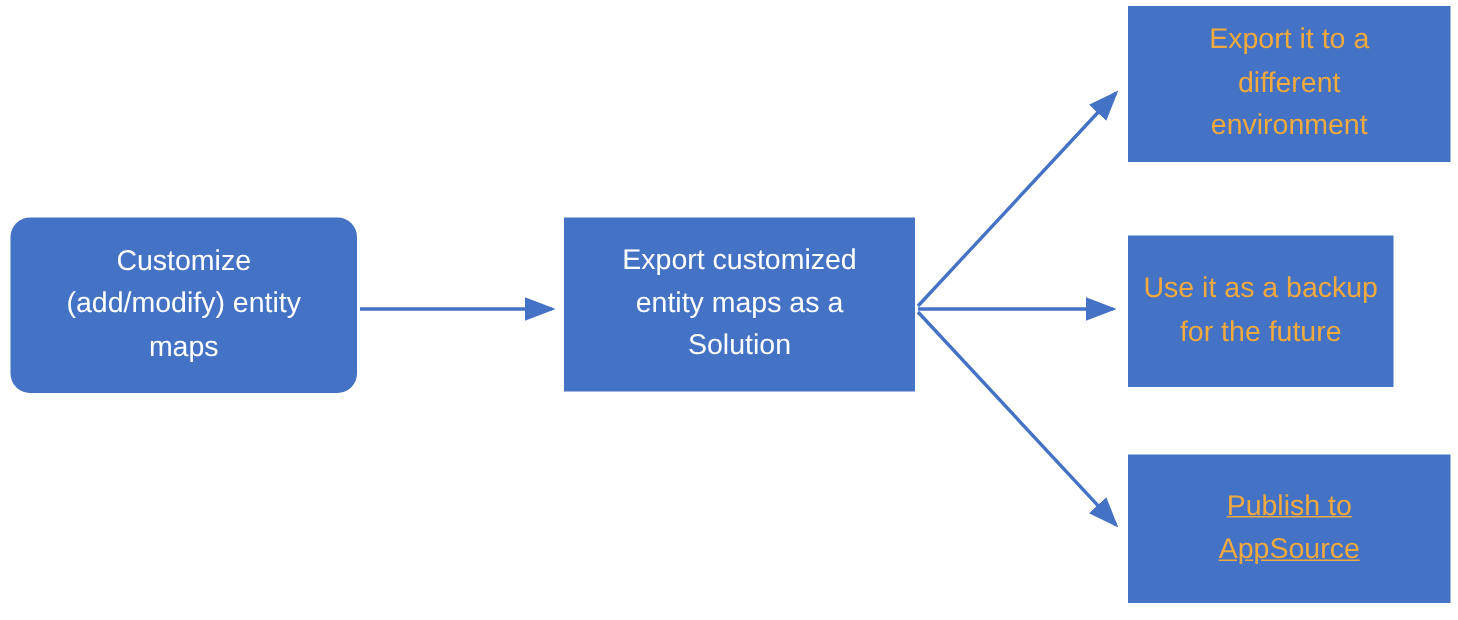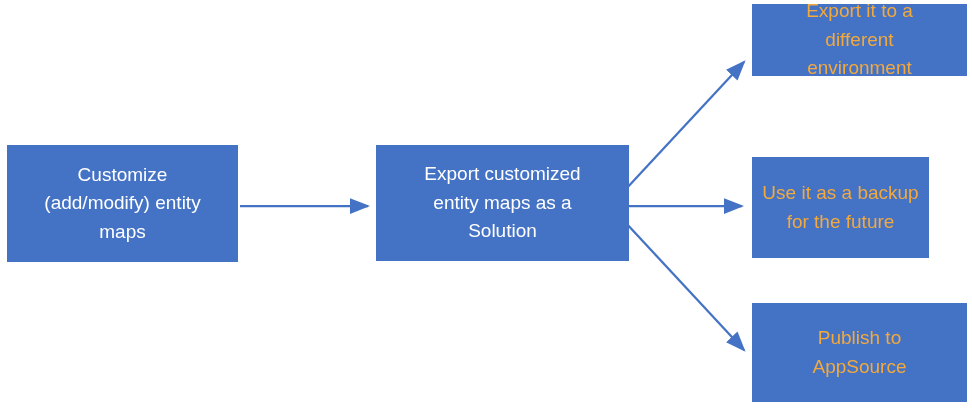--- a/index.html
+++ b/index.html
@@ -23,25 +23,25 @@
     justify-content: center;
     text-align: center;
     white-space: pre-line;
     font-size: 19px;
     line-height: 1.5;
     color: var(--text-white, #ffffff);
   }
   .flow-box.gold {
     color: var(--text-gold, #F2A93D);
   }
-  #box-customize   { left: 7px;   top: 145px; width: 231px; height: 117px; }
-  #box-solution    { left: 376px; top: 145px; width: 253px; height: 116px; }
-  #box-environment { left: 752px; top: 4px;   width: 215px; height: 72px; }
+  #box-customize   { left: 7px;   top: 145px; width: 231px; height: 117px; border-radius: 13px; }
+  #box-solution    { left: 376px; top: 145px; width: 234px; height: 116px; }
+  #box-environment { left: 752px; top: 4px;   width: 215px; height: 104px; }
   #box-backup      { left: 752px; top: 157px; width: 177px; height: 101px; }
-  #box-appsource   { left: 752px; top: 303px; width: 215px; height: 99px;  }
+  #box-appsource   { left: 752px; top: 303px; width: 215px; height: 99px; text-decoration: underline;  }
 
   #arrow-layer {
     position: absolute;
     left: 0;
     top: 0;
     width: 972px;
     height: 413px;
     pointer-events: none;
   }
   .arrow-line {

